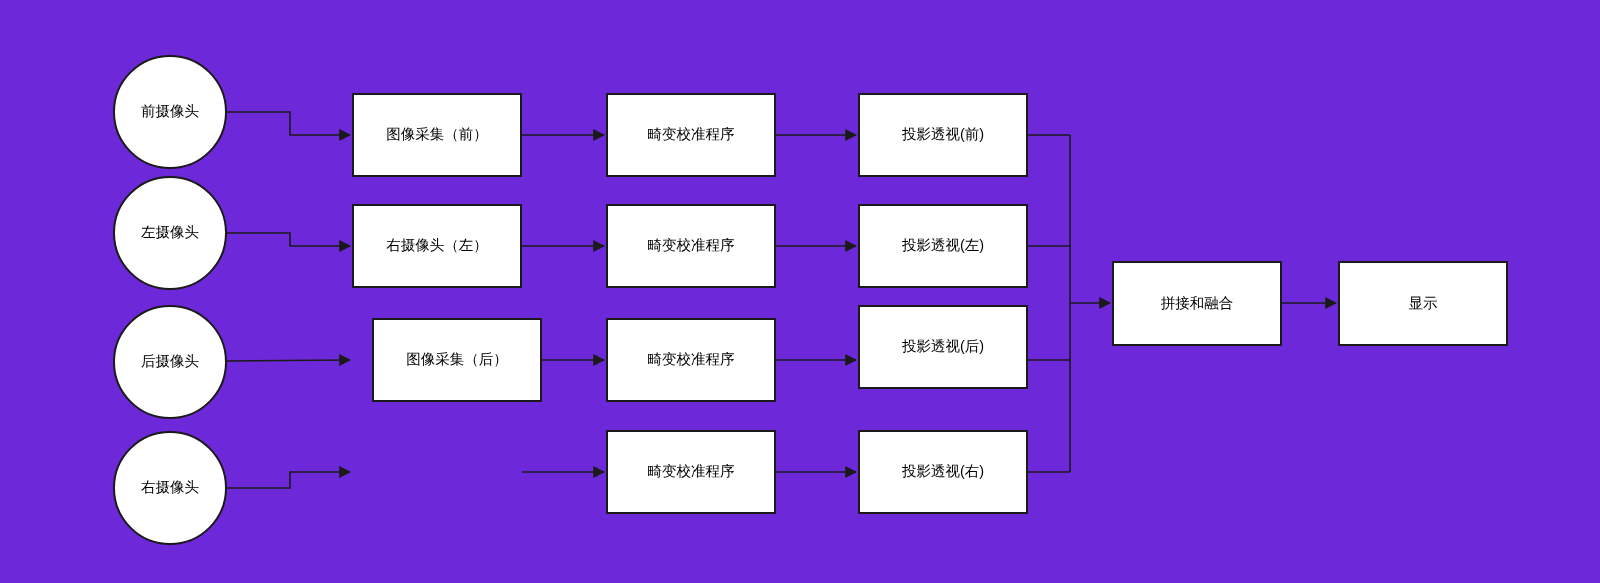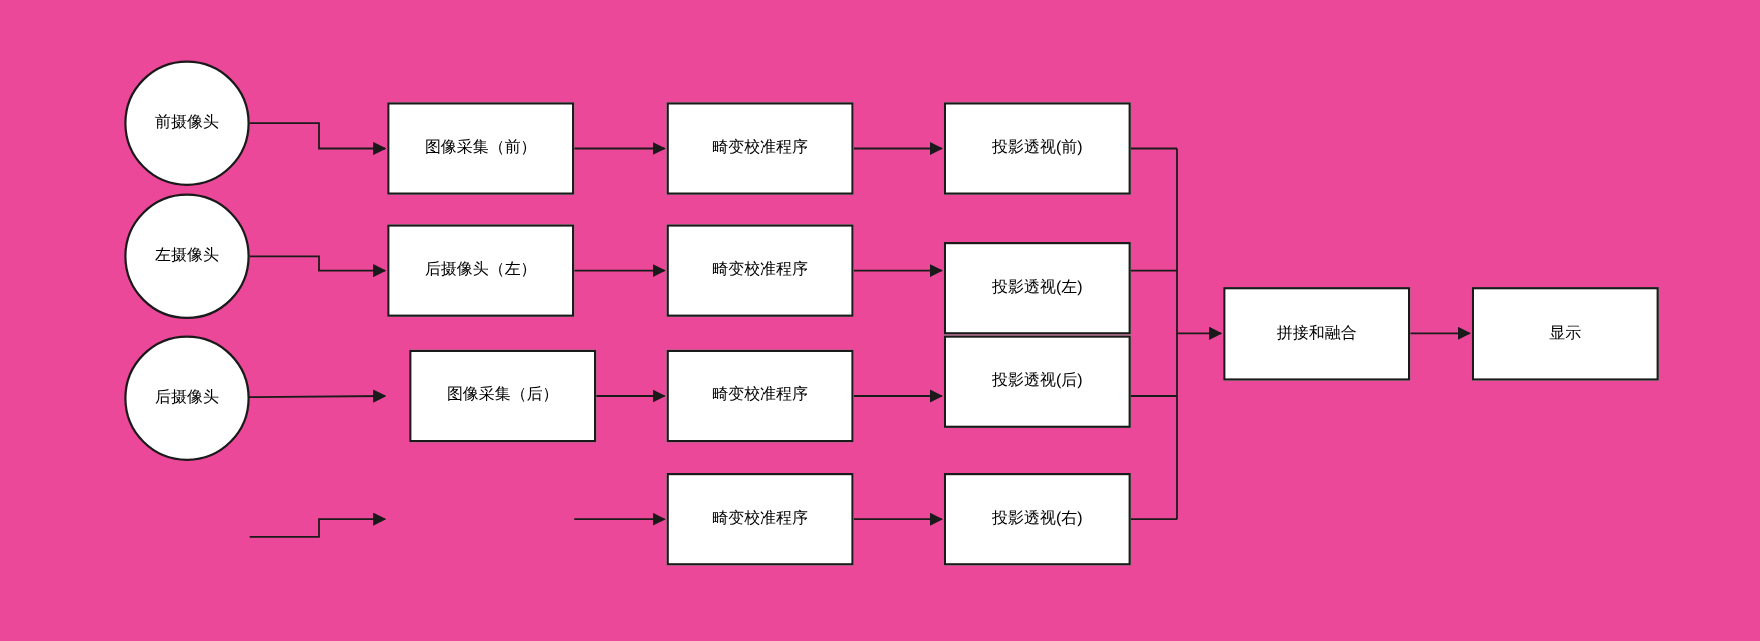--- a/index.html
+++ b/index.html
@@ -5,21 +5,21 @@
   html, body {
     margin: 0;
     padding: 0;
     background: #ffffff;
     font-family: "Liberation Sans", "DejaVu Sans", sans-serif;
   }
   .canvas {
     position: relative;
     width: 1600px;
     height: 583px;
-    background: #ec4899;
+    background: #6d28d9;
     overflow: hidden;
   }
   .edges {
     position: absolute;
     left: 0;
     top: 0;
     width: 1600px;
     height: 583px;
   }
   .node {
@@ -97,42 +97,45 @@
     <span>畸变校准程序</span>
   </div>
   <div class="node box" style="left:858px; top:93px;text-align:right;">
     <span>投影透视(前)</span>
   </div>
 
   <div class="node circle" style="left:113px; top:176px;">
     <span>左摄像头</span>
   </div>
   <div class="node box" style="left:352px; top:204px;">
-    <span>后摄像头（左）</span>
+    <span>右摄像头（左）</span>
   </div>
   <div class="node box" style="left:606px; top:204px;">
     <span>畸变校准程序</span>
   </div>
-  <div class="node box" style="left:858px; top:220px;">
+  <div class="node box" style="left:858px; top:204px;">
     <span>投影透视(左)</span>
   </div>
 
   <div class="node circle" style="left:113px; top:305px;">
     <span>后摄像头</span>
   </div>
   <div class="node box" style="left:352px; top:318px;margin-left:20px;">
     <span>图像采集（后）</span>
   </div>
   <div class="node box" style="left:606px; top:318px;">
     <span>畸变校准程序</span>
   </div>
   <div class="node box" style="left:858px; top:305px;">
     <span>投影透视(后)</span>
   </div>
 
+  <div class="node circle" style="left:113px; top:431px;">
+    <span>右摄像头</span>
+  </div>
   <div class="node box" style="left:606px; top:430px;">
     <span>畸变校准程序</span>
   </div>
   <div class="node box" style="left:858px; top:430px;">
     <span>投影透视(右)</span>
   </div>
 
   <div class="node box final" style="left:1112px; top:261px;">
     <span>拼接和融合</span>
   </div>

